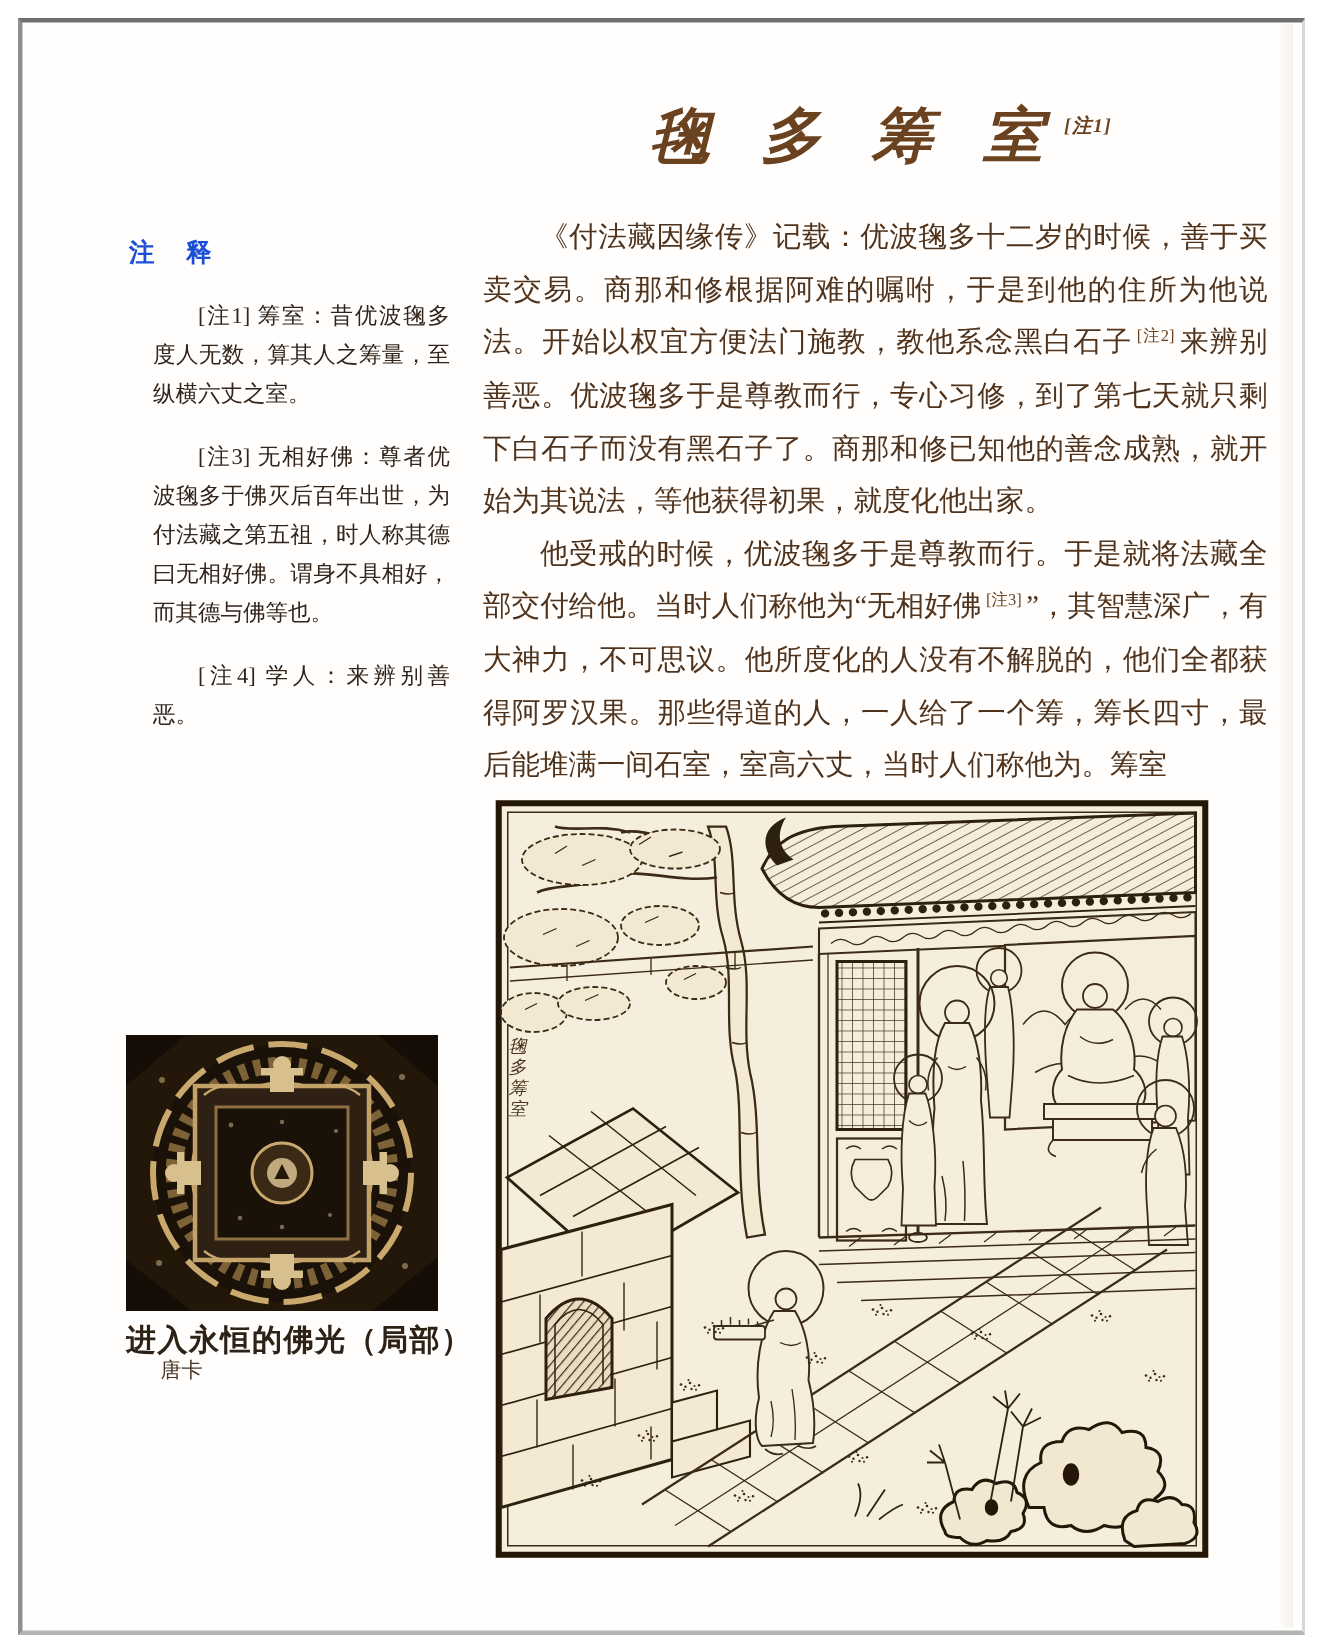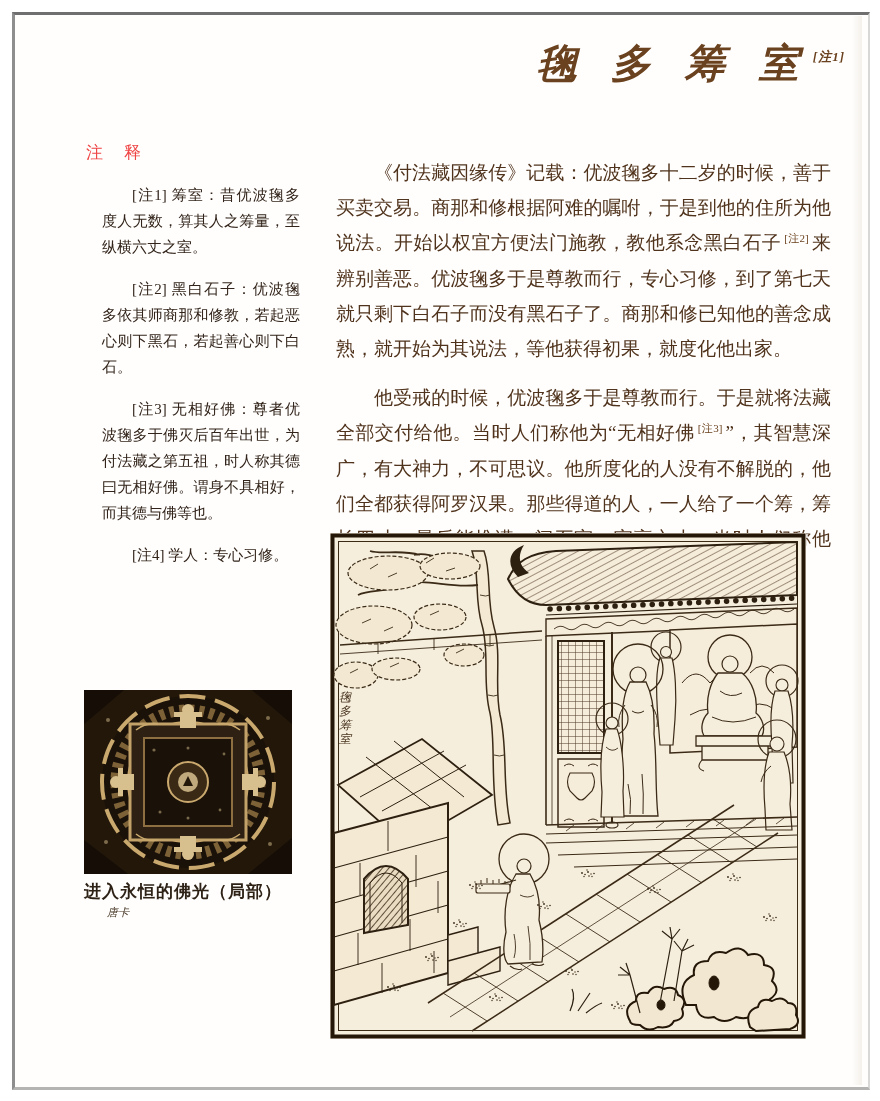--- a/index.html
+++ b/index.html
@@ -3,56 +3,55 @@
 <meta charset="utf-8">
 <style>
   html,body{margin:0;padding:0;background:#fff;}
   .canvas{position:relative;width:880px;height:1101px;background:#ffffff;overflow:hidden;
           font-family:"Liberation Serif","DejaVu Serif",serif;}
   .sheet-frame{position:absolute;left:12px;top:12px;width:853px;height:1072px;
           border-top:3px solid #6f6f6f;border-left:3px solid #8e8e8e;
           border-right:2px solid #d8d8d6;border-bottom:3px solid #b4b4b2;background:#fffefd;}
   .gutter-shade{position:absolute;right:18px;top:16px;bottom:16px;width:10px;
           background:linear-gradient(to left, rgba(205,192,168,.22), rgba(205,192,168,0));}
-  .page-title{position:absolute;left:330px;top:36px;width:515px;text-align:right;
+  .page-title{position:absolute;left:330px;top:63px;width:515px;text-align:center;
           font-size:40px;font-weight:700;font-style:italic;color:#6b421f;letter-spacing:12px;white-space:nowrap;}
   .page-title sup{font-size:13px;font-style:italic;letter-spacing:1px;vertical-align:16px;margin-left:2px;color:#6b421f;}
   .notes-col{position:absolute;left:86px;top:140px;width:230px;color:#32241a;
           font-size:15px;line-height:26px;text-align:justify;}
-  .notes-header{font-weight:400;font-size:17px;letter-spacing:2px;margin:0 0 4px 0;color:#ef4444;}
+  .notes-header{font-weight:700;font-size:17px;letter-spacing:2px;margin:16px 0 4px 0;color:#1d4ed8;}
   .notes-col p{margin:16px;text-indent:2em;}
   .main-col{position:absolute;left:322px;top:141px;width:523px;color:#50331c;
           font-size:19px;line-height:35.2px;text-align:justify;}
-  .main-col p{margin:14px;text-indent:2em;}
+  .main-col p{margin:0;text-indent:2em;}
   .main-col sup{font-size:11px;color:#6b421f;margin:0 3px;vertical-align:7px;line-height:0;}
   .woodcut{position:absolute;left:330px;top:533px;width:476px;height:506px;}
   .woodcut svg{display:block;width:100%;height:100%;}
   .thangka{position:absolute;left:84px;top:690px;width:208px;height:184px;}
   .thangka svg{display:block;width:100%;height:100%;}
-  .thangka-caption{position:absolute;left:84px;top:880px;font-size:17px;font-weight:700;
+  .thangka-caption{position:absolute;left:84px;top:880px;font-size:20px;font-weight:700;
           color:#2e2216;letter-spacing:1px;white-space:nowrap;}
-  .thangka-credit{position:absolute;left:107px;top:905px;font-size:11px;font-style:italic;color:#473624;}
+  .thangka-credit{position:absolute;left:107px;top:905px;font-size:14px;color:#473624;}
 </style>
 </head>
 <body>
 
 <div class="canvas">
   <div class="sheet-frame"></div>
   <div class="gutter-shade"></div>
 
   <div class="page-title">
     <span>毱 多 筹 室</span><sup>[注1]</sup>
   </div>
 
   <div class="notes-col">
     <div class="notes-header">注　释</div>
     <p>[注1] 筹室：昔优波毱多度人无数，算其人之筹量，至纵横六丈之室。</p>
-    <p>[注2] 黑白石子：优波毱多依其师商那和修教，若起恶心则下黑石，若起善心则下白石。</p>
     <p>[注3] 无相好佛：尊者优波毱多于佛灭后百年出世，为付法藏之第五祖，时人称其德曰无相好佛。谓身不具相好，而其德与佛等也。</p>
-    <p>[注4] 学人：专心习修。</p>
+    <p>[注4] 学人：来辨别善恶。</p>
   </div>
 
   <div class="main-col">
     <p><span>《付法藏因缘传》记载：优波毱多十二岁的时候，善于买卖交易。商那和修根据阿难的嘱咐，于是到他的住所为他说法。开始以权宜方便法门施教，教他系念黑白石子</span><sup>[注2]</sup><span>来辨别善恶。优波毱多于是尊教而行，专心习修，到了第七天就只剩下白石子而没有黑石子了。商那和修已知他的善念成熟，就开始为其说法，等他获得初果，就度化他出家。</span></p>
     <p><span>他受戒的时候，优波毱多于是尊教而行。于是就将法藏全部交付给他。当时人们称他为“无相好佛</span><sup>[注3]</sup><span>”，其智慧深广，有大神力，不可思议。他所度化的人没有不解脱的，他们全都获得阿罗汉果。那些得道的人，一人给了一个筹，筹长四寸，最后能堆满一间石室，室高六丈，当时人们称他为。筹室</span></p>
   </div>
 
   <div class="woodcut">
     <svg viewBox="0 0 476 506">
       <defs>

